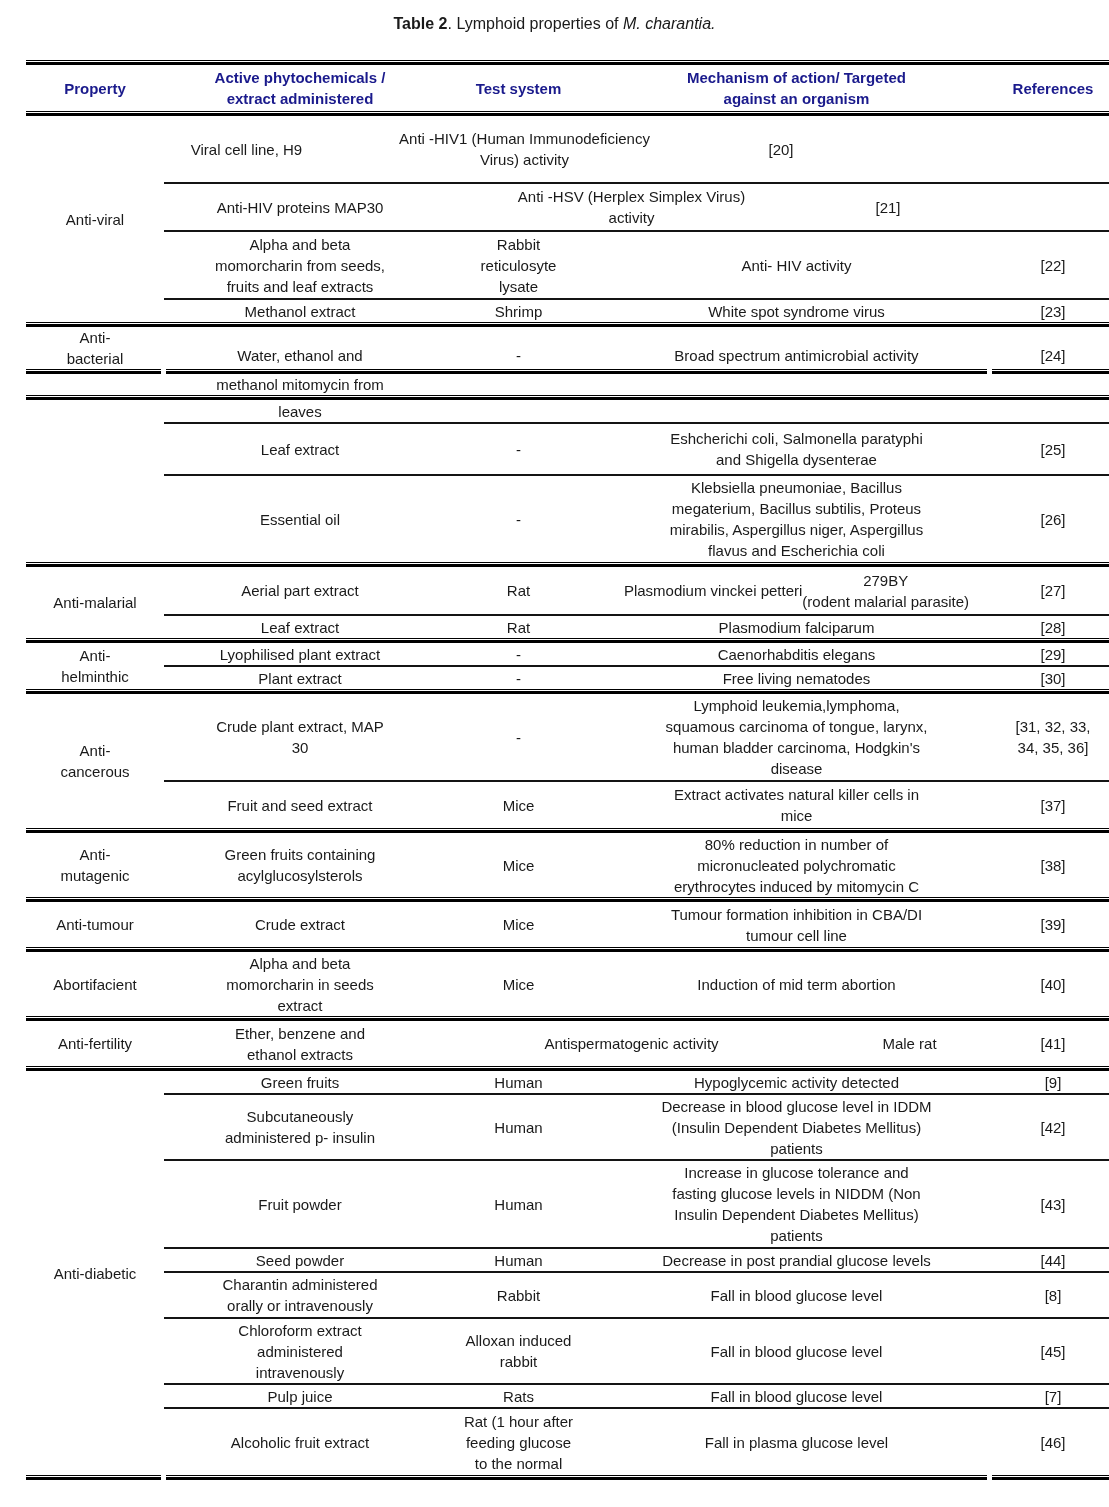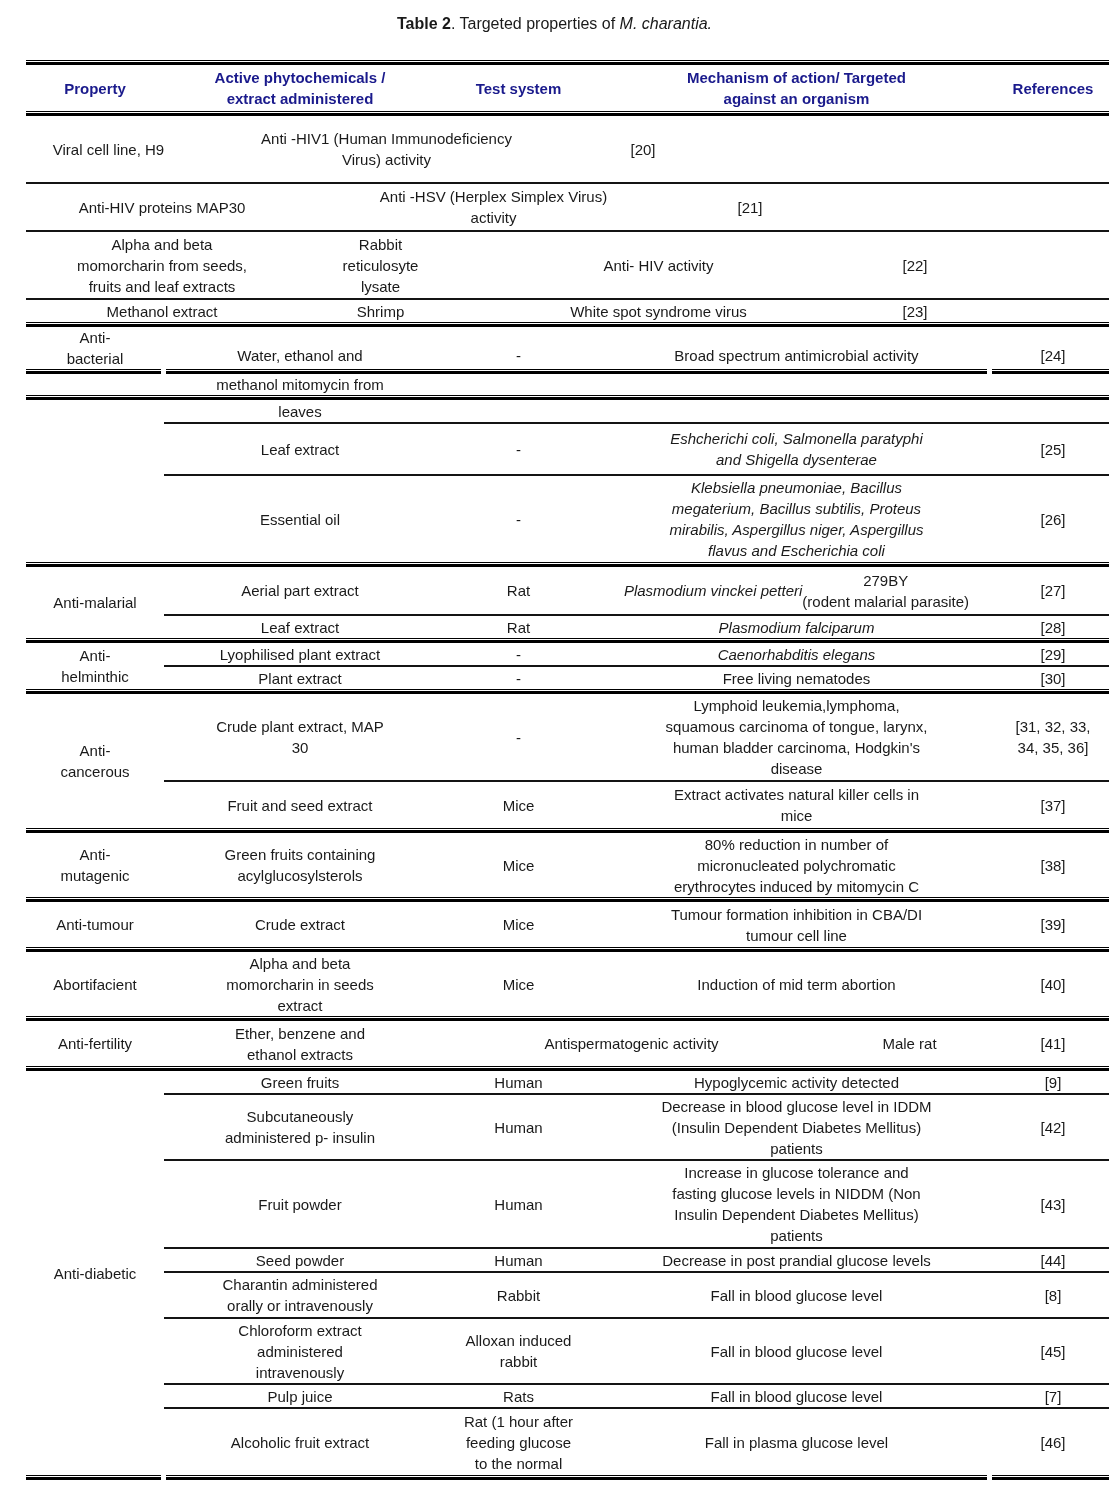--- a/index.html
+++ b/index.html
@@ -34,40 +34,41 @@
     flex:none;display:flex;align-items:center;justify-content:center;
     text-align:center;white-space:pre-line;line-height:21px;
   }
   .w-extract{width:272px;}
   .w-test{width:165px;}
   .w-mech{width:391px;}
   .w-ref{width:122px;}
   .row.end .cell{align-items:flex-end;padding-bottom:3px;}
   .overflow{height:21px;display:flex;align-items:center;}
   .overflow span{display:block;width:272px;margin-left:138px;text-align:center;}
-  .em{font-style:italic;}
+  .em{}
 </style>
 </head>
 <body>
 
 <div class="page">
-  <div class="caption"><span class="b">Table 2</span><span>. Targeted properties of </span><span class="i">M. charantia.</span></div>
+  <div class="caption"><span class="b">Table 2</span><span>. Lymphoid properties of </span><span class="i">M. charantia.</span></div>
   <div id="table-root">
       <div class="rule"></div>
       <div class="header-row">
         <div class="hcell" style="width: 138px;">Property</div>
         <div class="hcell" style="width: 272px;">Active phytochemicals /
 extract administered</div>
         <div class="hcell" style="width: 165px;">Test system</div>
         <div class="hcell" style="width: 391px;">Mechanism of action/ Targeted
 against an organism</div>
         <div class="hcell" style="width: 122px;">References</div>
       </div>
       <div class="rule"></div>
       <div class="group">
+        <div class="gprop">Anti-viral</div>
         <div class="grows">
           <div class="row" style="min-height: 66px;">
             <div class="cell w-test"><span>Viral cell line, H9</span></div>
             <div class="cell w-mech"><span>Anti -HIV1 (Human Immunodeficiency
 Virus) activity</span></div>
             <div class="cell w-ref"><span>[20]</span></div>
           </div>
           <div class="row" style="min-height: 46px;">
             <div class="cell w-extract"><span>Anti-HIV proteins MAP30</span></div>
             <div class="cell w-mech"><span>Anti -HSV (Herplex Simplex Virus)

